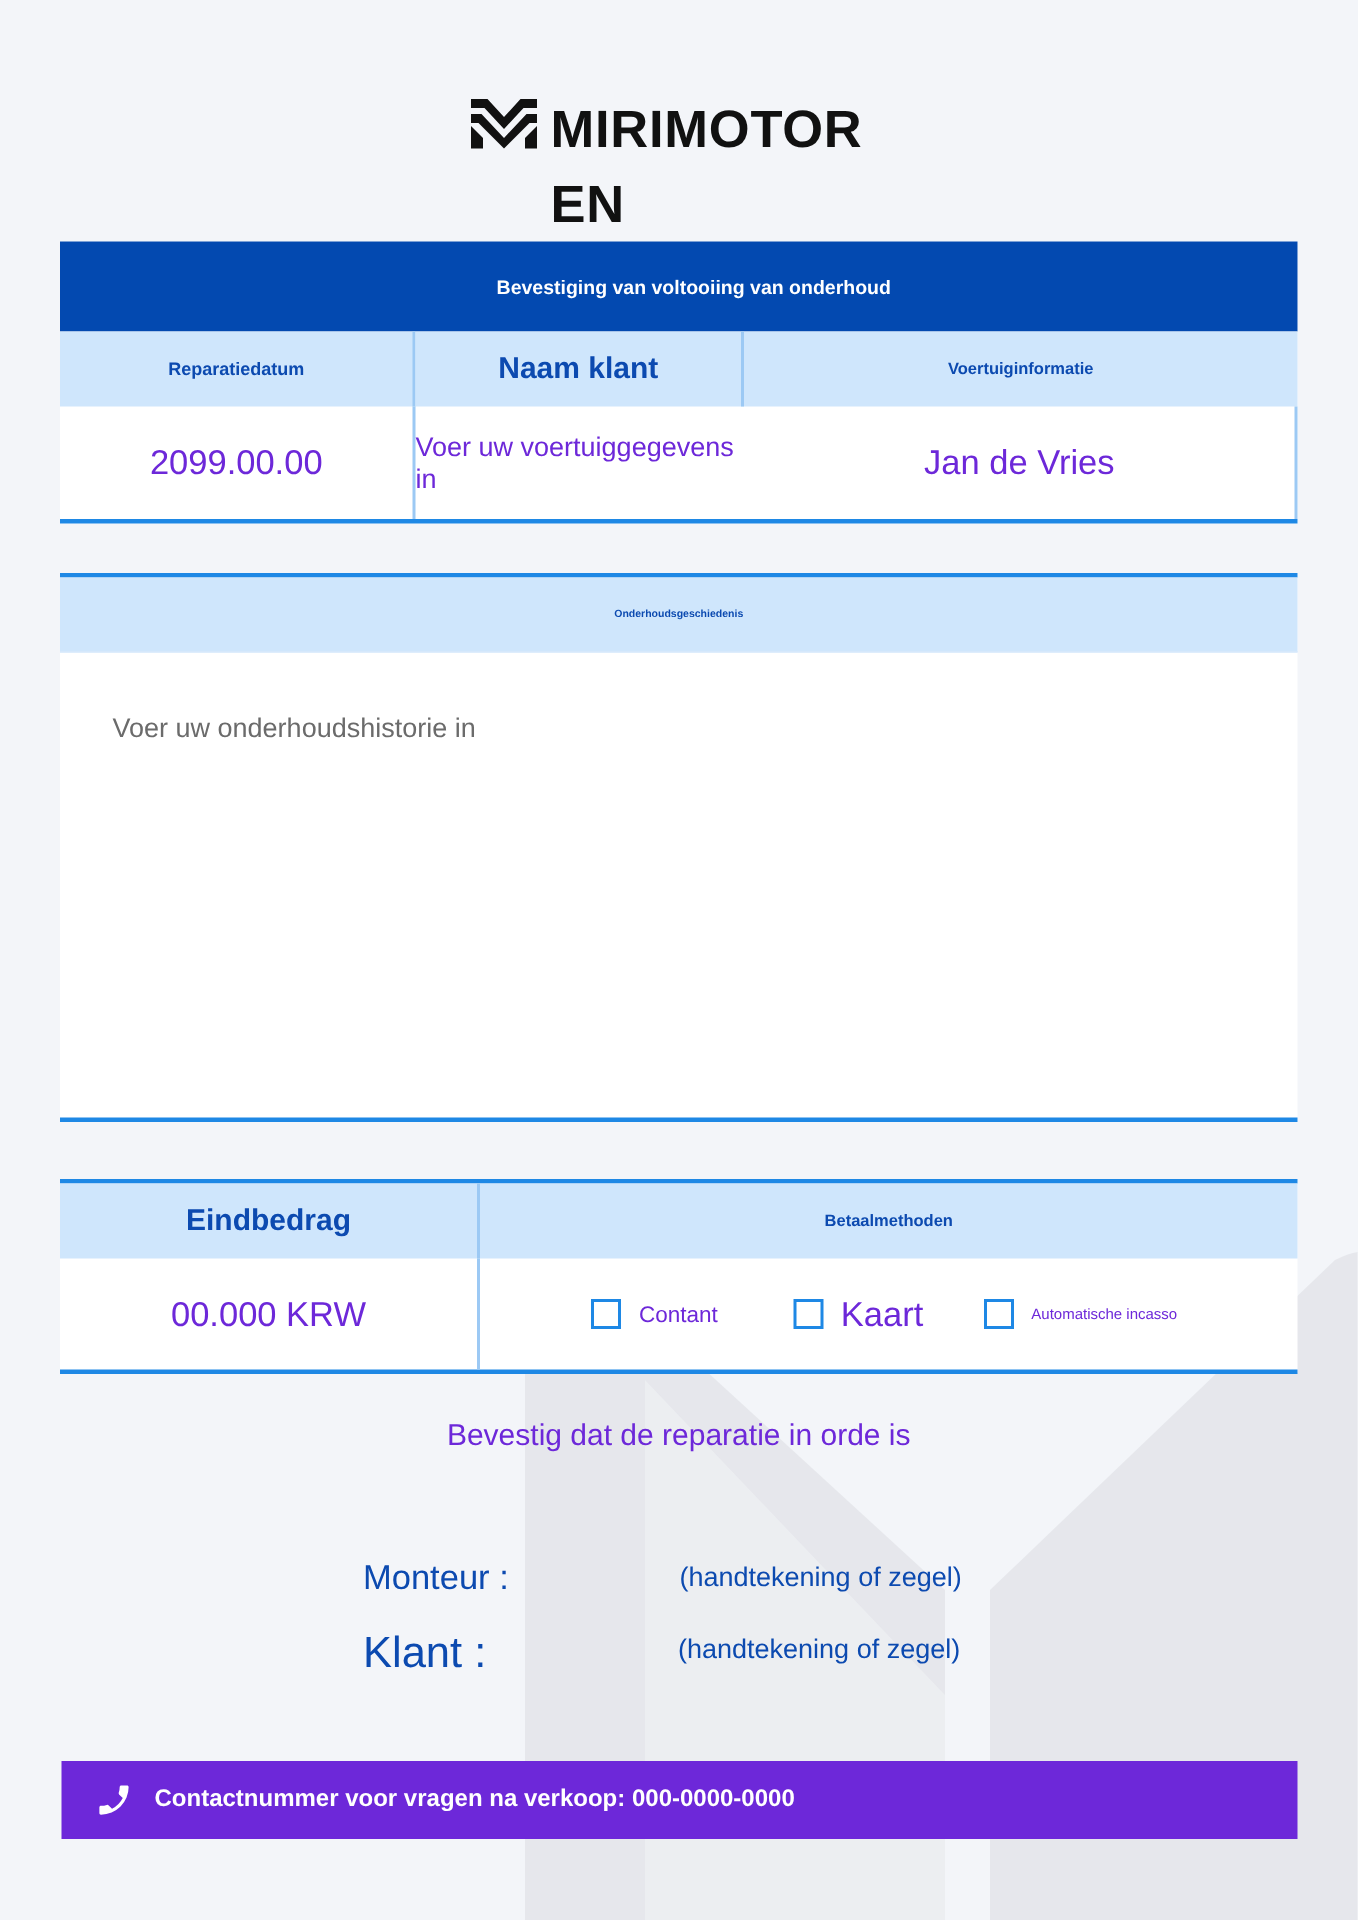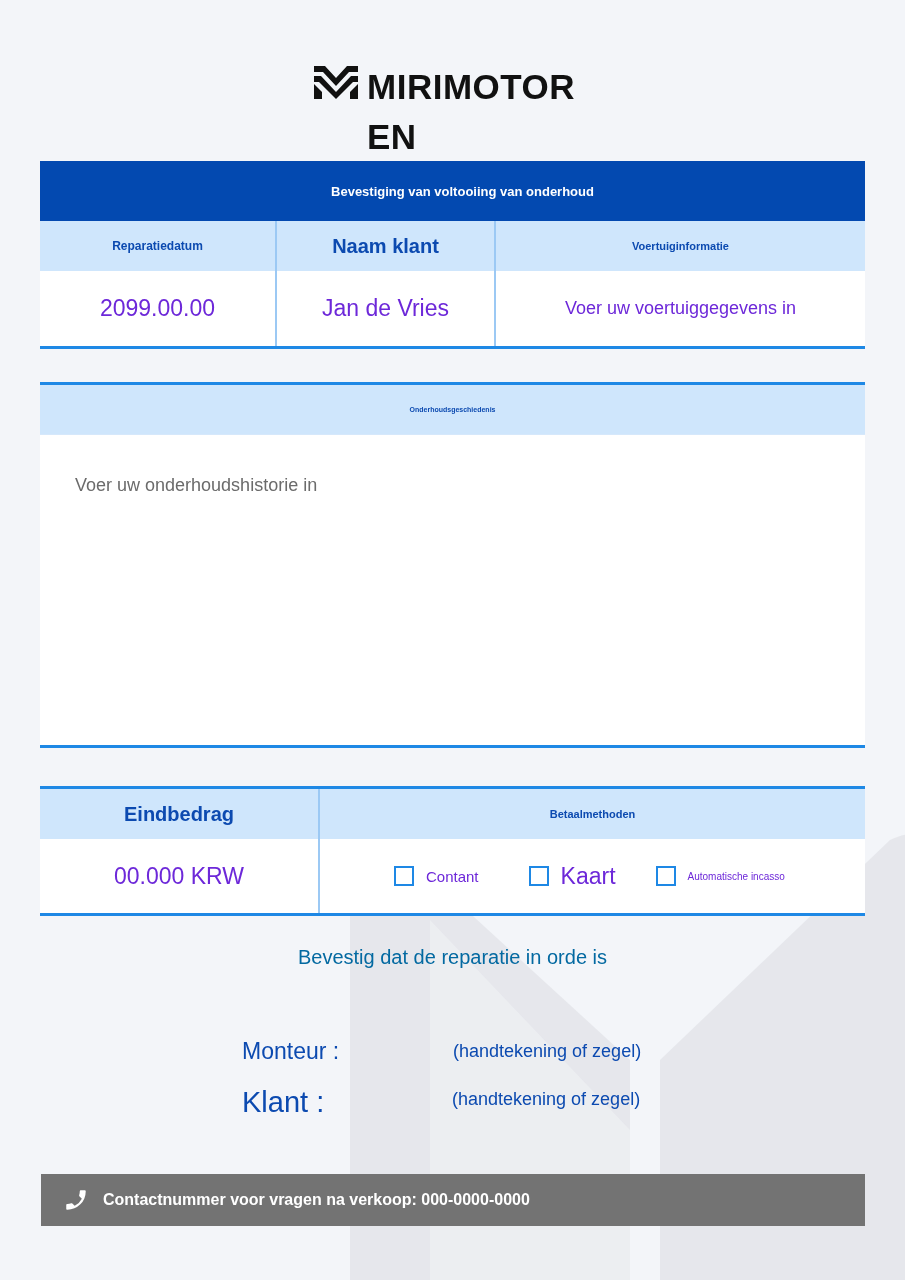--- a/index.html
+++ b/index.html
@@ -33,24 +33,24 @@
   .t2 .hcell { height: 50px; font-size: 7px; border-bottom: 1px solid #d6e8fb; }
   .t2 .body { height: 310px; padding: 40px 35px; color: #6b6b6b; font-size: 18px; }
 
   
   .t3 { top: 786px; height: 129px; }
   .t3 .grid { display: grid; grid-template-columns: 280px 545px; }
   .t3 .vcell { height: 74px; }
   .chk { display: flex; align-items: center; }
   .box { width: 20px; height: 20px; border: 2px solid #1e88e5; margin-right: 12px; background: #fff; }
 
-  .confirm { position: absolute; left: 0; width: 905px; top: 946px; text-align: center; color: #0369a1; font-size: 20px; }
+  .confirm { position: absolute; left: 0; width: 905px; top: 946px; text-align: center; color: #6d28d9; font-size: 20px; }
   .sig { position: absolute; color: #0c4ab0; }
 
-  .footer { position: absolute; left: 41px; top: 1174px; width: 824px; height: 52px; background: #737373; display: flex; align-items: center; color: #fff; font-weight: 700; font-size: 16px; }
+  .footer { position: absolute; left: 41px; top: 1174px; width: 824px; height: 52px; background: #6d28d9; display: flex; align-items: center; color: #fff; font-weight: 700; font-size: 16px; }
   .phone { width: 26px; height: 26px; margin-left: 22px; margin-right: 14px; }
 </style>
 </head>
 <body>
 
 <svg class="watermark" viewBox="0 0 600 480">
   <path d="M20 60 Q20 20 60 40 L300 260 L300 480 L20 480 Z" fill="#e2e4e9" opacity="0.8"></path>
   <path d="M330 260 L560 40 Q600 20 600 70 L600 480 L330 480 Z" fill="#e2e4e9" opacity="0.8"></path>
   <path d="M100 120 L300 330 L300 480 L100 480 Z" fill="#eceef2" opacity="0.9"></path>
 </svg>
@@ -66,22 +66,22 @@
     <div class="logo-text">MIRIMOTOREN</div>
   </div>
 
   <div class="card t1">
     <div class="title">Bevestiging van voltooiing van onderhoud</div>
     <div class="grid">
       <div class="hcell vline" style="font-size:12px">Reparatiedatum</div>
       <div class="hcell vline" style="font-size:20px">Naam klant</div>
       <div class="hcell" style="font-size:11px">Voertuiginformatie</div>
       <div class="vcell vline" style="font-size:23px">2099.00.00</div>
+      <div class="vcell" style="font-size:18px">Voer uw voertuiggegevens in</div>
       <div class="vcell vline" style="font-size:23px">Jan de Vries</div>
-      <div class="vcell" style="font-size:18px">Voer uw voertuiggegevens in</div>
     </div>
     <div class="blue-bar"></div>
   </div>
 
   <div class="card t2">
     <div class="blue-bar"></div>
     <div class="hcell">Onderhoudsgeschiedenis</div>
     <div class="body">Voer uw onderhoudshistorie in</div>
     <div class="blue-bar"></div>
   </div>

